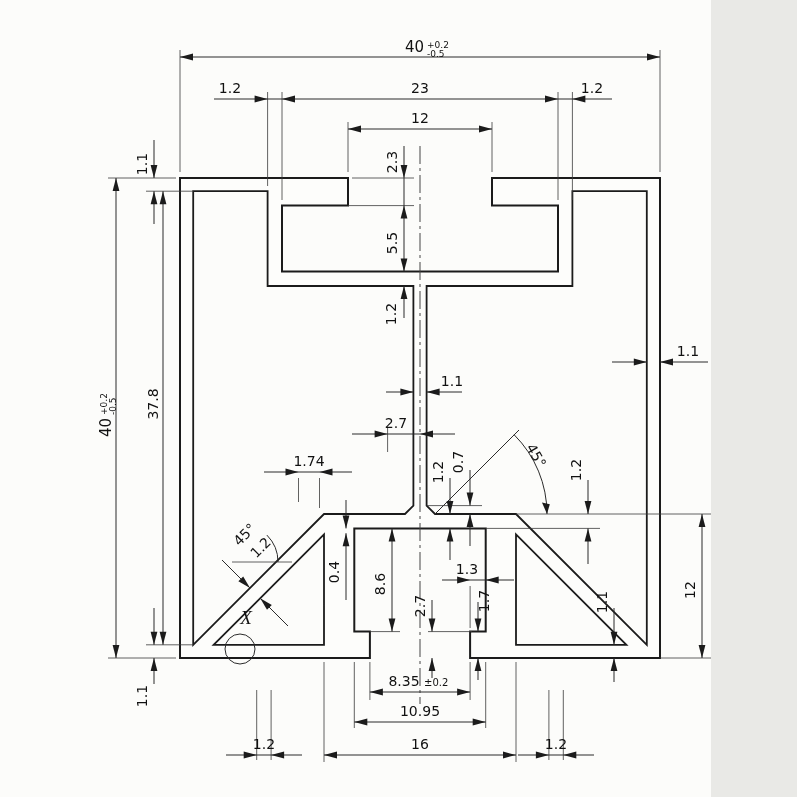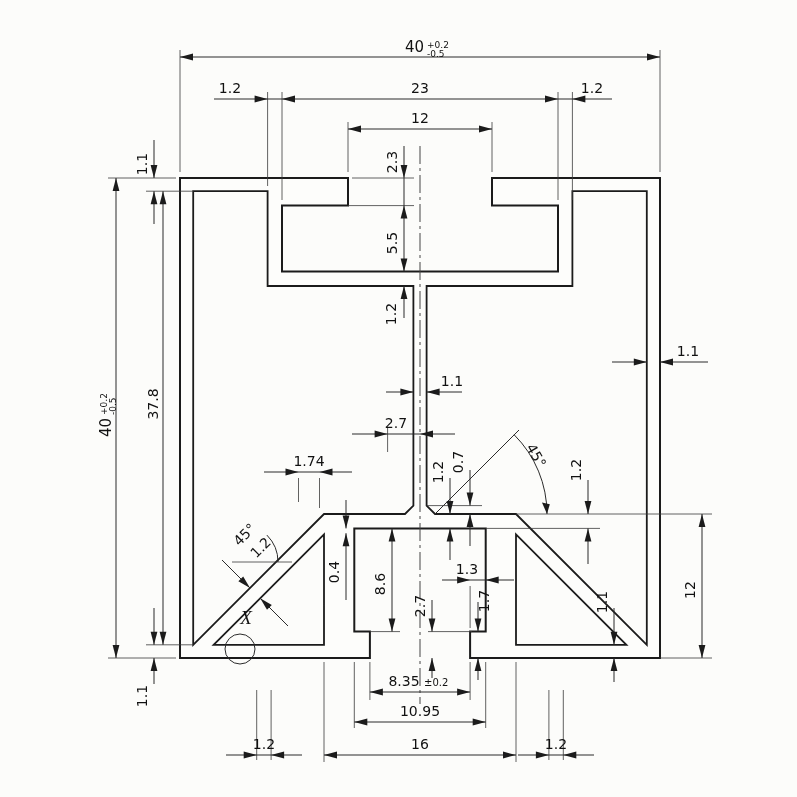--- a/index.html
+++ b/index.html
@@ -1,16 +1,16 @@
 <!DOCTYPE html>
 <html><head>
 <meta charset="utf-8">
 <style>
   html,body{margin:0;padding:0;background:#e9e9e6;}
-  .page{width:797px;height:797px;position:relative;background:#fcfcfa;overflow:hidden;
+  .page{width:711px;height:797px;position:relative;background:#fcfcfa;overflow:hidden;
         font-family:"DejaVu Sans",sans-serif;}
   svg{display:block;}
   .profile{fill:#fdfdfb;stroke:#1b1b1b;stroke-width:2;stroke-linejoin:miter;}
   .inner{fill:#fcfcfa;stroke:#1b1b1b;stroke-width:1.8;stroke-linejoin:miter;}
   .dimline{stroke:#2b2b2b;stroke-width:1;fill:none;}
   .ext{stroke:#3a3a3a;stroke-width:0.8;fill:none;}
   .ah{fill:#1b1b1b;stroke:none;}
   .centerline{stroke:#444;stroke-width:1;stroke-dasharray:18 4 3 4;fill:none;}
   text{font-family:"DejaVu Sans",sans-serif;font-size:14px;fill:#111;}
   .mid{text-anchor:middle;}

